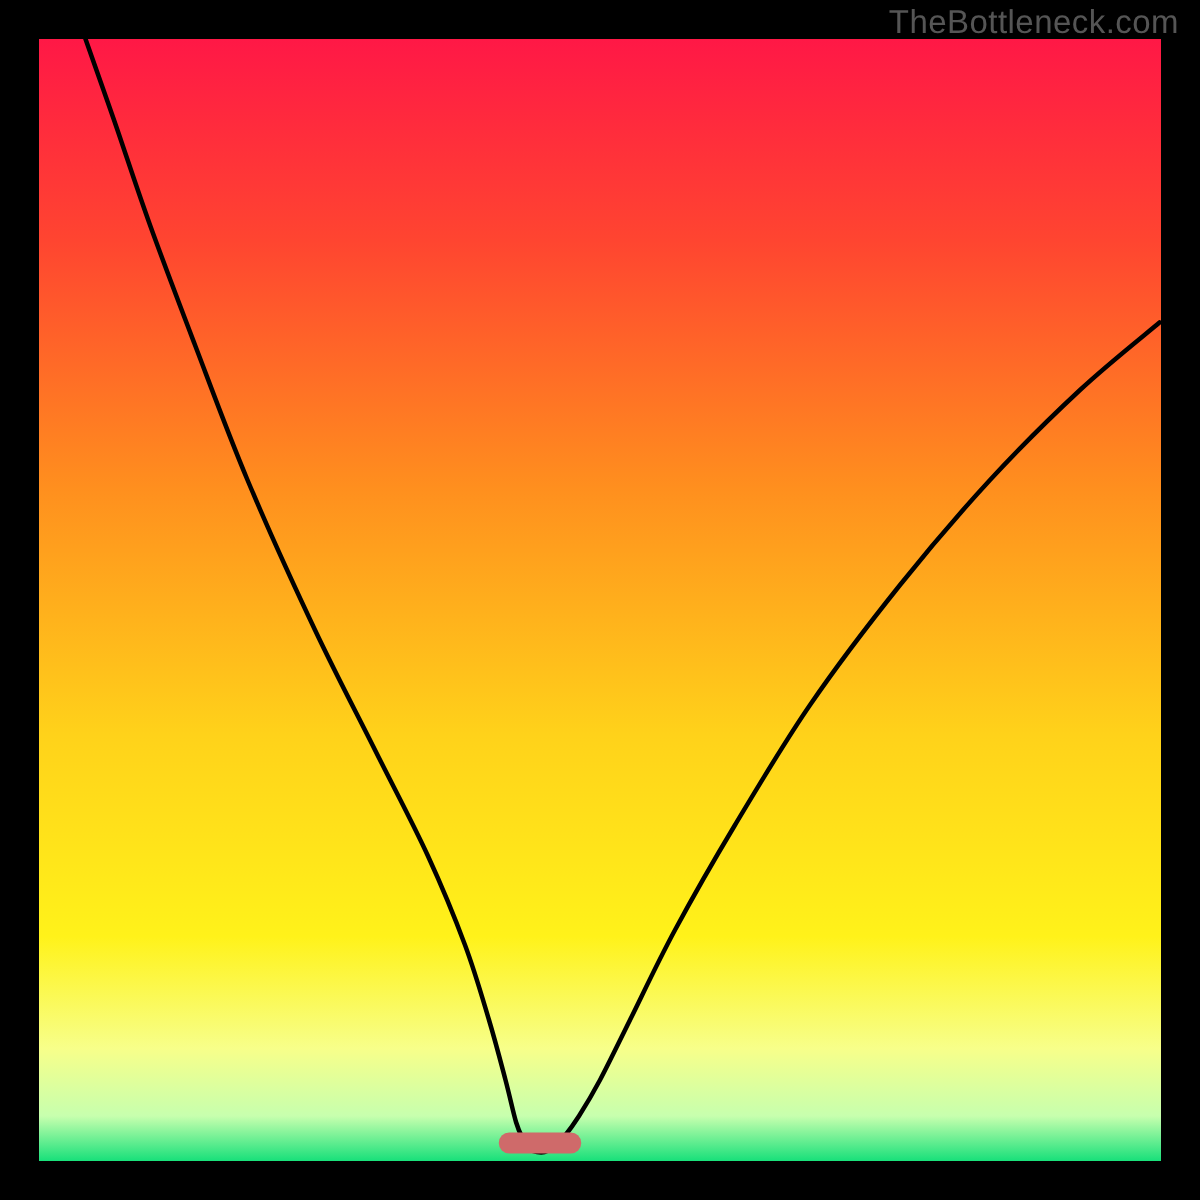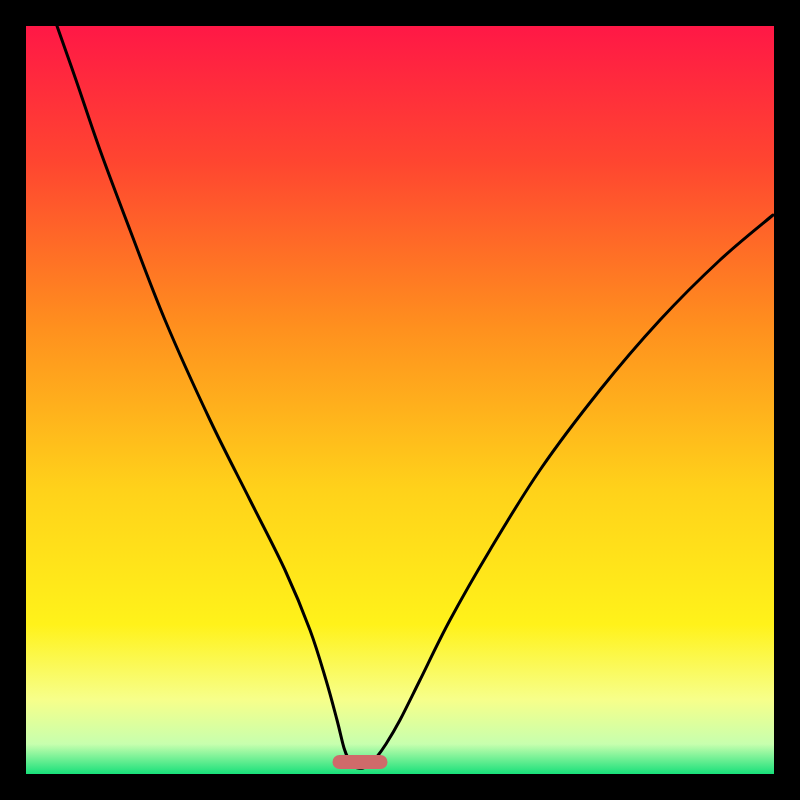--- a/index.html
+++ b/index.html
@@ -34,20 +34,21 @@
     left: 0;
     width: 800px;
     height: 800px;
   }
 </style>
 </head>
 <body>
 
 <div class="frame">
 
+  <div class="watermark">TheBottleneck.com</div>
 
   <svg viewBox="0 0 800 800">
     <defs>
       <linearGradient id="bgGrad" x1="0" y1="0" x2="0" y2="1">
           <stop offset="0%" stop-color="#ff1846"></stop>
           <stop offset="18%" stop-color="#ff4530"></stop>
           <stop offset="40%" stop-color="#ff8f1e"></stop>
           <stop offset="62%" stop-color="#ffd21a"></stop>
           <stop offset="80%" stop-color="#fff21a"></stop>
           <stop offset="90%" stop-color="#f7ff8a"></stop>

